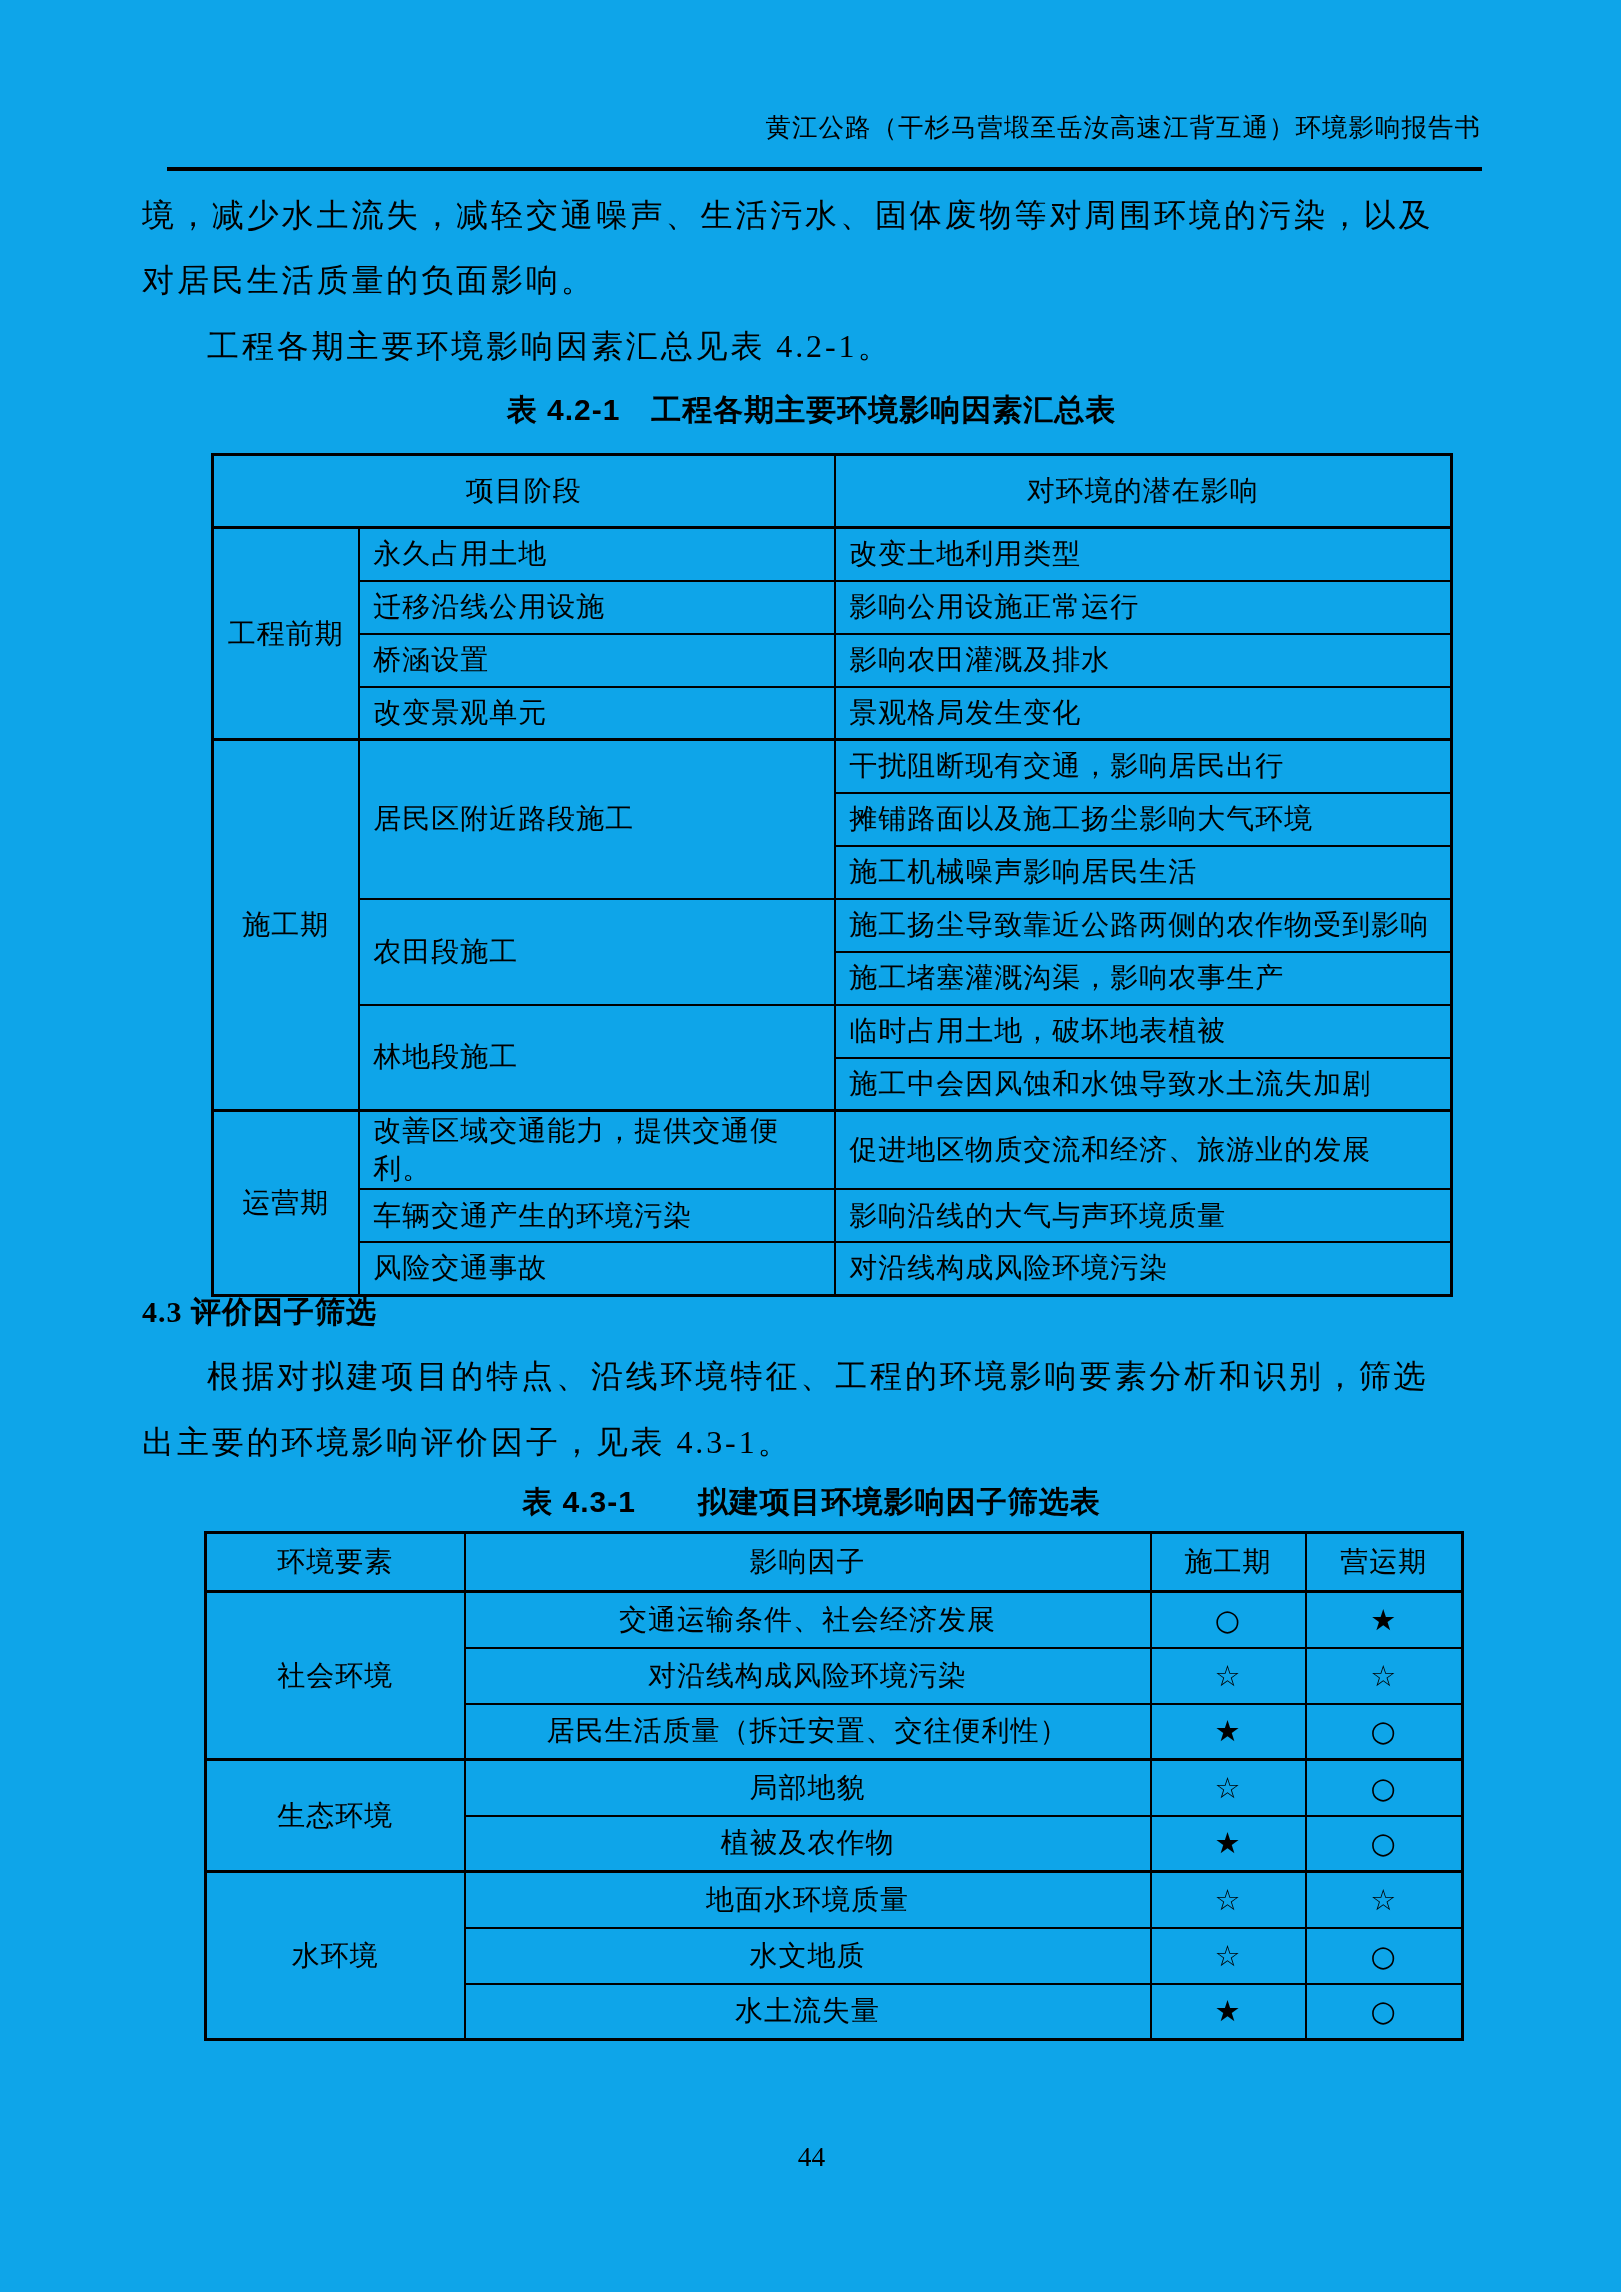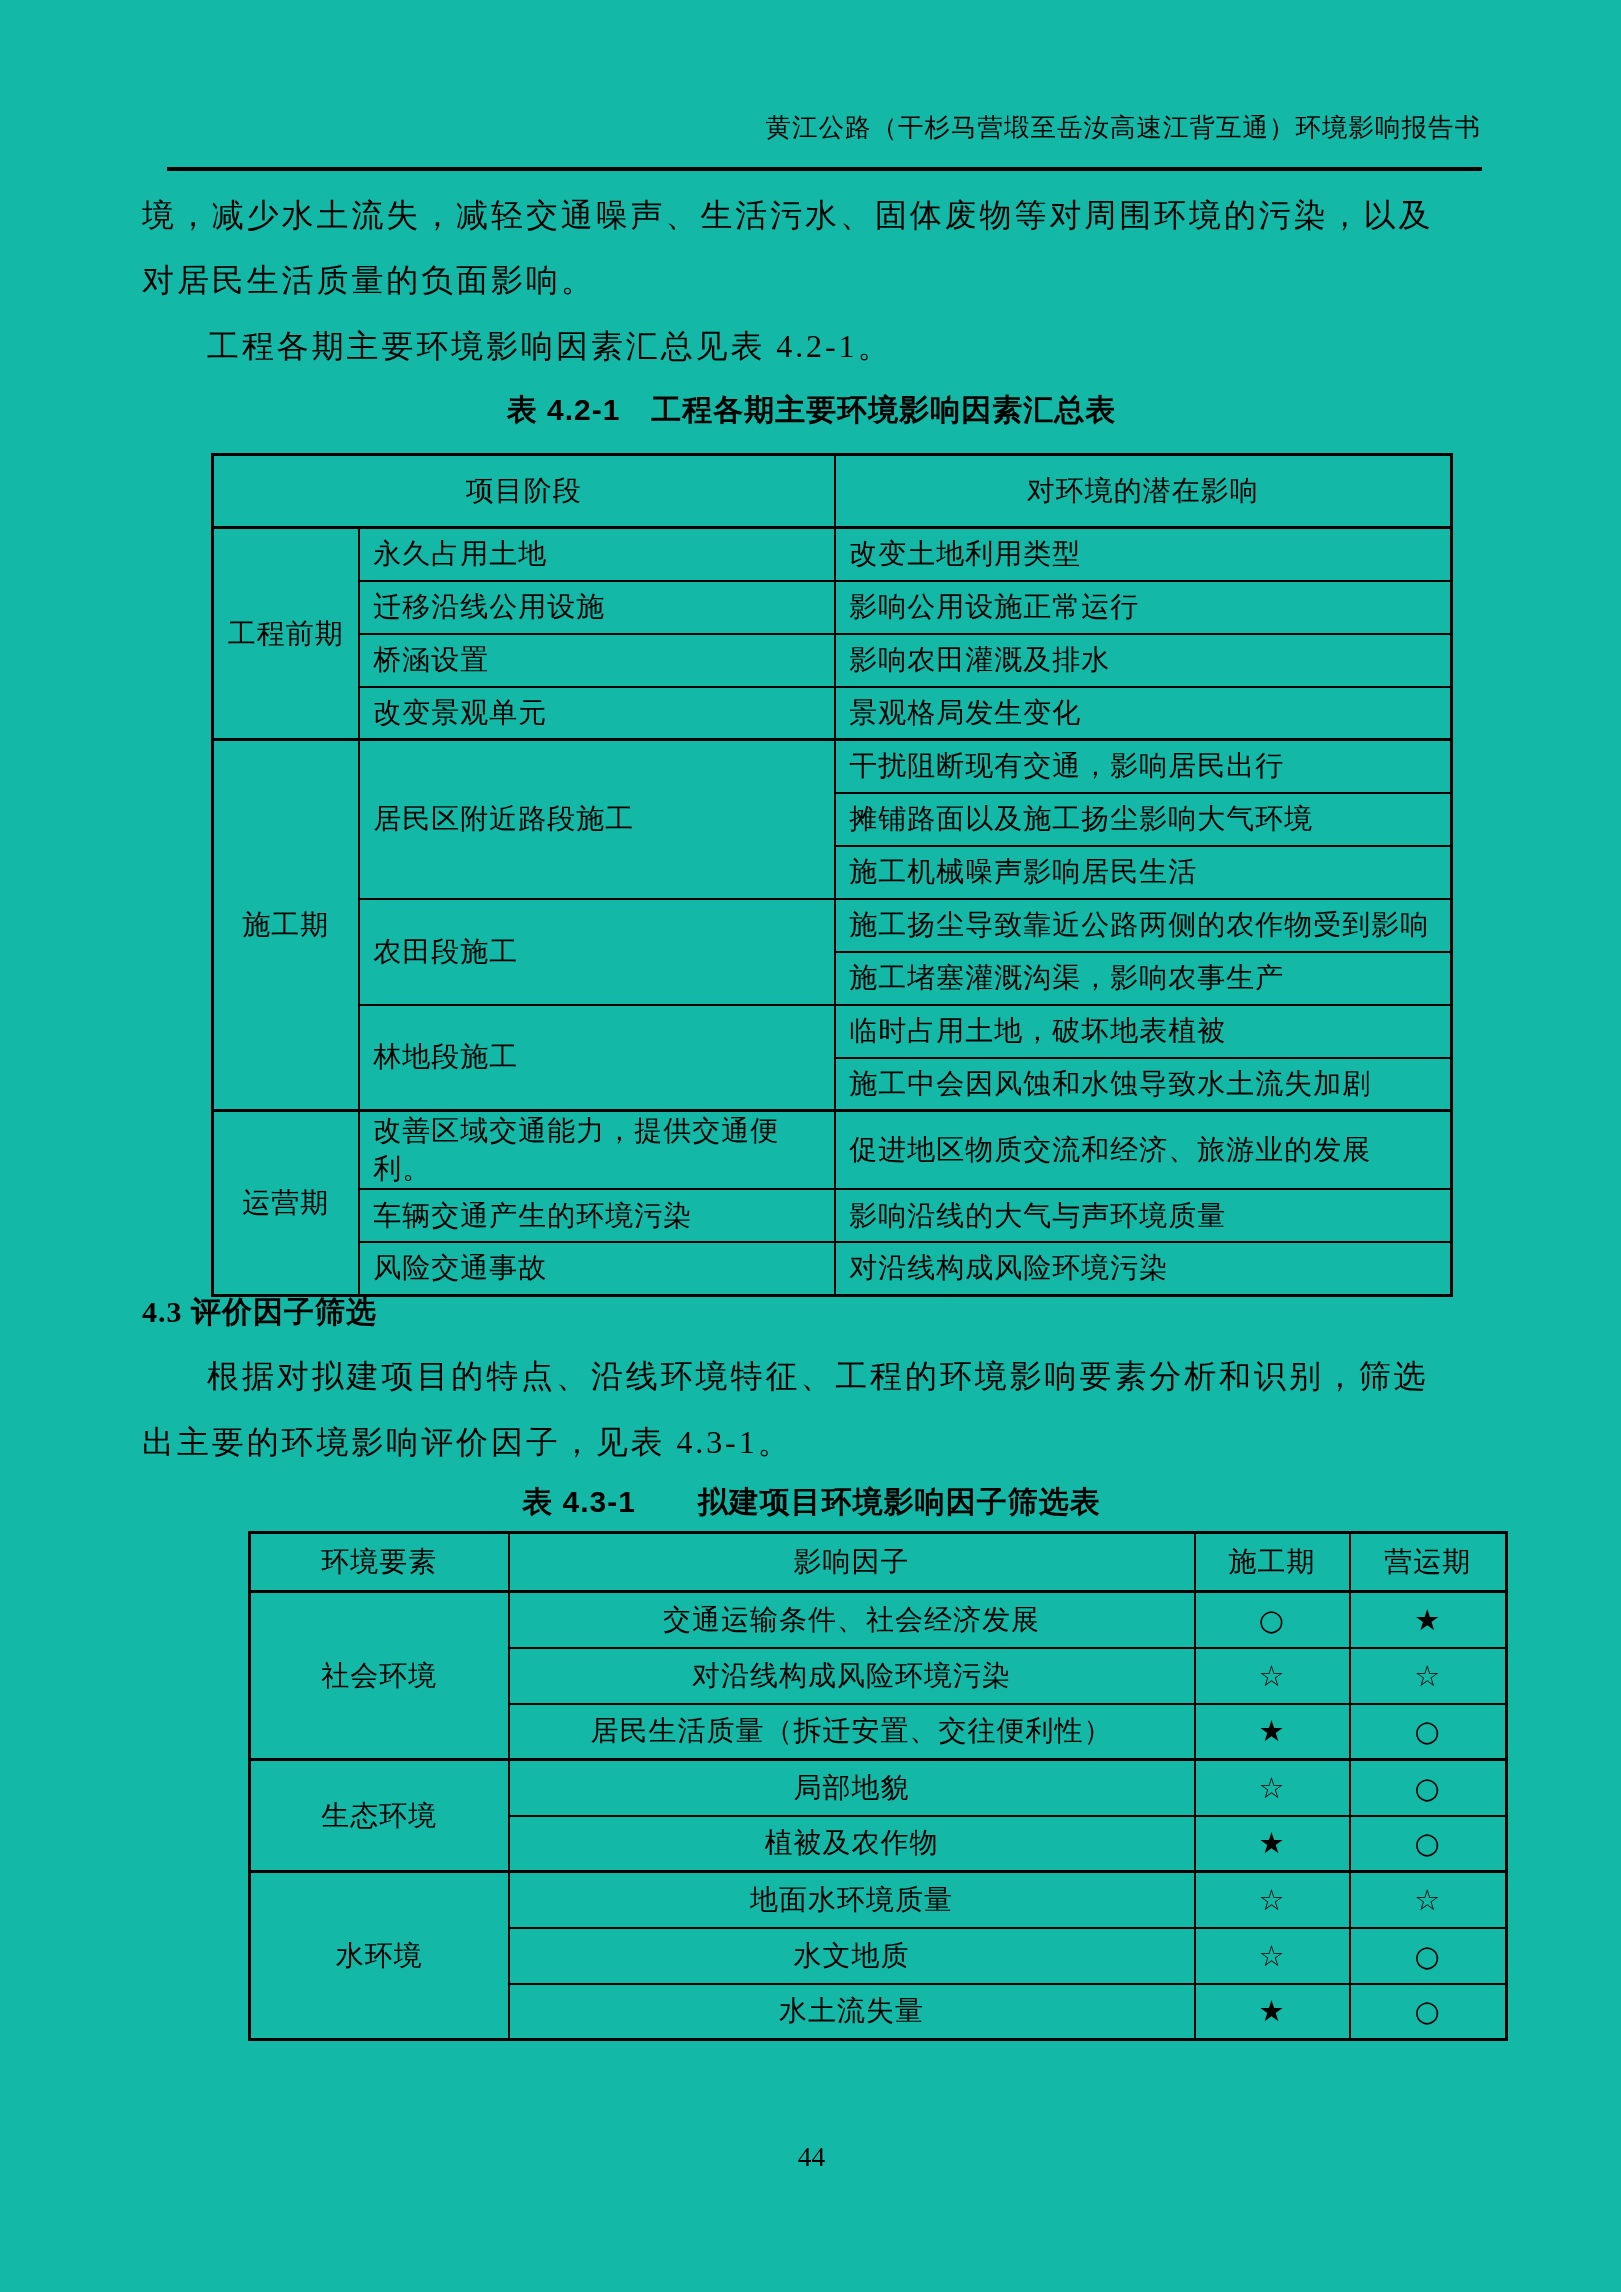--- a/index.html
+++ b/index.html
@@ -1,21 +1,21 @@
 <!DOCTYPE html>
 <html><head>
 <meta charset="utf-8">
 <style>
   * { margin: 0; padding: 0; box-sizing: border-box; }
   html, body { background: #888; }
   .page {
     position: relative;
     width: 1621px;
     height: 2293px;
-    background: #14b8a6;
+    background: #0ea5e9;
     font-family: "Liberation Serif", "DejaVu Serif", serif;
     color: #000;
     overflow: hidden;
   }
   .abs { position: absolute; }
 
   
   .header-line {
     top: 110px; left: 142px; width: 1339px;
     text-align: right;
@@ -67,21 +67,21 @@
     overflow: hidden;
   }
   .t1 { left: 211px; top: 453px; width: 1239px; }
   .t1 td { height: 53px; }
   .t1 .th-row td { height: 73px; text-align: center; border-bottom: 3.9px solid #000; }
   .t1 td.stage { text-align: center; }
   .t1 td.act, .t1 td.imp { padding-left: 13.7px; text-align: left; }
   table { border: 3.9px solid #000; }
   tr.group-start td { border-top: 3.9px solid #000; }
 
-  .t2 { left: 204px; top: 1531px; width: 1257px; margin-left: 44px; }
+  .t2 { left: 204px; top: 1531px; width: 1257px; }
   .t2 td { height: 56px; text-align: center; }
   .t2 .th-row td { height: 59px; border-bottom: 3.9px solid #000; }
   .t2 td.sym { font-family: "DejaVu Sans", sans-serif; font-size: 29px; }
 
   .page-number {
     left: 142px; width: 1339px; top: 2142px;
     text-align: center;
     font-size: 27.4px;
   }
 </style>

